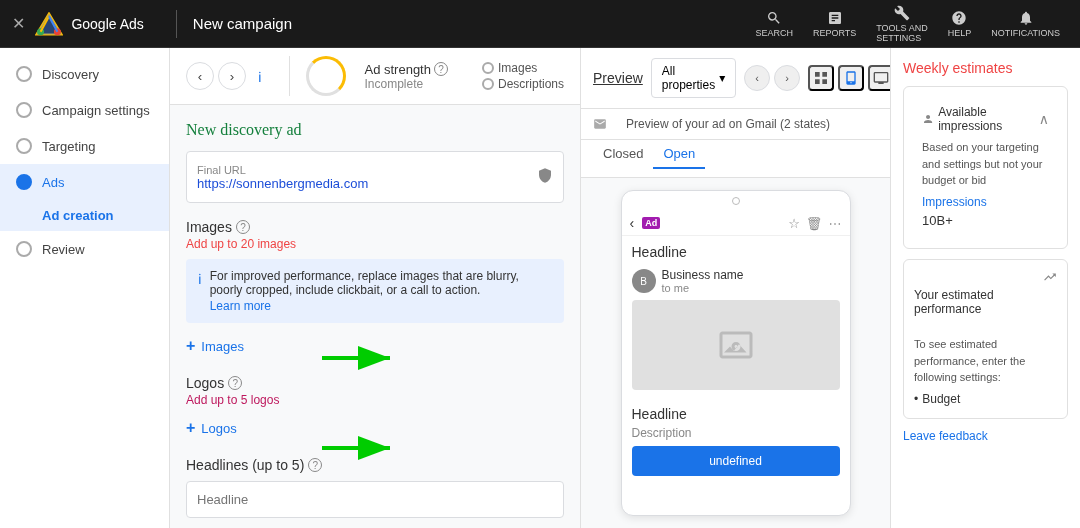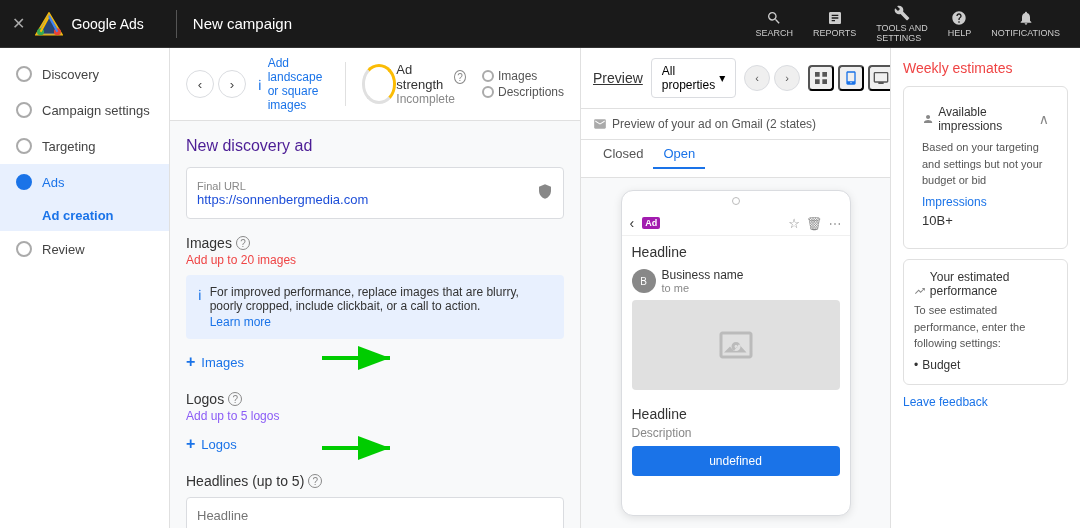--- a/index.html
+++ b/index.html
@@ -40,51 +40,51 @@
     .alert-msg { display: flex; align-items: center; gap: 6px; color: #1a73e8; font-size: 12px; }
     .alert-icon { color: #1a73e8; font-size: 14px; }
 
     
     .checklist-col { display: flex; flex-direction: column; gap: 2px; margin-left: 16px; }
     .check-row { display: flex; align-items: center; gap: 4px; font-size: 12px; color: #555; }
     .check-radio { width: 12px; height: 12px; border-radius: 50%; border: 2px solid #aaa; flex-shrink: 0; }
 
     
     .center-content { padding: 16px; }
-    .section-title { font-size: 16px; font-weight: 400; color: #4c1d95; margin-bottom: 12px; }
+    .section-title { font-size: 16px; font-weight: 400; color: #15803d; margin-bottom: 12px; font-family: Liberation Serif, serif; }
 
     .url-field { position: relative; margin-bottom: 16px; }
 
     .images-section { margin-bottom: 16px; }
     .images-label { display: flex; align-items: center; gap: 4px; font-size: 14px; font-weight: 500; color: #333; margin-bottom: 2px; }
     .images-sub { font-size: 12px; color: #ef4444; margin-bottom: 8px; }
     .alert-box { background: #e8f0fe; border-radius: 4px; padding: 10px 12px; font-size: 12px; color: #333; display: flex; align-items: flex-start; gap: 8px; margin-bottom: 10px; }
     .alert-box a { color: #1a73e8; text-decoration: none; }
     .add-btn { display: flex; align-items: center; gap: 6px; color: #1a73e8; font-size: 13px; cursor: pointer; padding: 4px 0; background: none; border: none; }
 
     .logos-section { margin-bottom: 16px; }
     .logos-label { display: flex; align-items: center; gap: 4px; font-size: 14px; font-weight: 500; color: #333; margin-bottom: 2px; }
-    .logos-sub { font-size: 12px; color: #8b5cf6; margin-bottom: 8px; }
+    .logos-sub { font-size: 12px; color: #be185d; margin-bottom: 8px; }
 
     .headlines-section { }
     .headlines-label { display: flex; align-items: center; gap: 4px; font-size: 14px; font-weight: 500; color: #333; margin-bottom: 8px; }
     .input-field { width: 100%; border: 1px solid #dadce0; border-radius: 4px; padding: 10px; font-size: 13px; color: #aaa; background: #fff; }
 
     
     .preview-panel { width: 310px; background: #fff; border-left: 1px solid #e0e0e0; display: flex; flex-direction: column; flex-shrink: 0; }
     .preview-header { display: flex; align-items: center; padding: 10px 12px; border-bottom: 1px solid #e0e0e0; gap: 8px; }
     .preview-label { font-size: 14px; font-weight: 500; color: #333; text-decoration: underline; }
     .preview-dropdown { border: 1px solid #dadce0; border-radius: 4px; padding: 5px 10px; font-size: 12px; display: flex; align-items: center; gap: 4px; cursor: pointer; }
     .preview-nav { display: flex; gap: 4px; margin-left: auto; align-items: center; }
     .prev-nav-btn { width: 26px; height: 26px; border: 1px solid #dadce0; border-radius: 50%; display: flex; align-items: center; justify-content: center; cursor: pointer; color: #555; font-size: 11px; }
     .view-icons { display: flex; gap: 4px; align-items: center; margin-left: 4px; }
     .view-icon-btn { width: 26px; height: 26px; display: flex; align-items: center; justify-content: center; cursor: pointer; color: #555; border-radius: 4px; }
     .view-icon-btn.active { color: #1a73e8; }
 
-    .gmail-label { display: flex; align-items: center; gap: 5px; padding: 8px 12px; font-size: 12px; color: #555; border-bottom: 1px solid #e0e0e0; }
+    .gmail-label { display: flex; align-items: center; gap: 19px; padding: 8px 12px; font-size: 12px; color: #555; border-bottom: 1px solid #e0e0e0; }
     .closed-open-tabs { display: flex; gap: 0; padding: 0 12px 8px; border-bottom: 1px solid #e0e0e0; }
     .tab-btn { padding: 6px 10px; font-size: 13px; cursor: pointer; border-bottom: 2px solid transparent; color: #555; }
     .tab-btn.active { color: #1a73e8; border-bottom-color: #1a73e8; font-weight: 500; }
 
     .phone-preview { display: flex; justify-content: center; padding: 12px 8px; background: #f8f9fa; flex: 1; }
     .phone-frame { width: 230px; background: #fff; border-radius: 12px; border: 1px solid #dadce0; overflow: hidden; box-shadow: 0 2px 8px rgba(0,0,0,0.1); }
     .phone-status-dot { display: flex; justify-content: center; padding: 6px; }
     .status-dot { width: 8px; height: 8px; border-radius: 50%; border: 1.5px solid #bbb; }
     .phone-toolbar { display: flex; align-items: center; padding: 4px 8px; border-bottom: 1px solid #f0f0f0; }
     .phone-back-arrow { color: #333; font-size: 14px; margin-right: 8px; }
@@ -105,21 +105,21 @@
     .right-panel { width: 190px; background: #fff; border-left: 1px solid #e0e0e0; padding: 12px; flex-shrink: 0; overflow-y: auto; }
     .weekly-title { font-size: 14px; font-weight: 500; color: #ef4444; margin-bottom: 10px; }
     .estimate-section { border: 1px solid #e0e0e0; border-radius: 6px; padding: 18px; margin-bottom: 10px; }
     .estimate-header { display: flex; align-items: center; justify-content: space-between; margin-bottom: 6px; }
     .estimate-title { font-size: 12px; font-weight: 500; color: #333; display: flex; align-items: center; gap: 4px; }
     .estimate-collapse { color: #888; cursor: pointer; font-size: 14px; }
     .estimate-body { font-size: 11px; color: #555; line-height: 1.5; }
     .impressions-link { color: #1a73e8; text-decoration: none; font-size: 12px; display: block; margin-top: 4px; }
     .impressions-value { font-size: 13px; font-weight: 500; color: #333; }
     .perf-section { border: 1px solid #e0e0e0; border-radius: 6px; padding: 10px; margin-bottom: 10px; }
-    .perf-header { display: flex; align-items: flex-end; gap: 4px; font-size: 12px; font-weight: 500; color: #333; margin-bottom: 4px; }
+    .perf-header { display: flex; align-items: flex-end; gap: 4px; font-size: 12px; font-weight: 500; color: #333; margin-bottom: 20px; flex-direction: column; }
     .perf-body { font-size: 11px; color: #555; line-height: 1.5; }
     .budget-item { display: flex; align-items: center; gap: 4px; font-size: 12px; color: #333; margin-top: 4px; }
     .feedback-link { color: #1a73e8; font-size: 12px; text-decoration: none; display: block; margin-top: 8px; }
 
     
     ::-webkit-scrollbar { width: 6px; }
     ::-webkit-scrollbar-track { background: #f1f1f1; }
     ::-webkit-scrollbar-thumb { background: #ccc; border-radius: 3px; }
 
     .sidebar-scroll { overflow-y: auto; }
@@ -237,25 +237,24 @@
 
     <div class="center-panel">
 
       <div class="center-top-bar">
         <div class="nav-arrows">
           <button class="nav-arrow-btn">‹</button>
           <button class="nav-arrow-btn">›</button>
         </div>
         <div class="alert-msg">
           <span class="alert-icon">ℹ</span>
-          <span>Add landscape or square images</span>
         </div>
 
         <div style="display:flex; align-items:center; margin-left:auto; border-left:1px solid #e0e0e0; padding-left:16px;">
-          <div style="display:flex; align-items:center; gap:0;">
+          <div style="display:flex; align-items:center; gap:18px;">
             <div style="width:40px; height:40px; border-radius:50%; border:3px solid #e0e0e0; border-top-color:#fbbc04; border-right-color:#fbbc04;"></div>
             <div>
               <div style="display:flex; align-items:center; gap:3px;">
                 <span style="font-size:13px; font-weight:500; color:#333;">Ad strength</span>
                 <span style="width:14px; height:14px; border-radius:50%; border:1.5px solid #888; display:inline-flex; align-items:center; justify-content:center; font-size:10px; color:#888; cursor:pointer;">?</span>
               </div>
               <div style="font-size:12px; color:#888;">Incomplete</div>
             </div>
             <div class="checklist-col">
               <div class="check-row">

